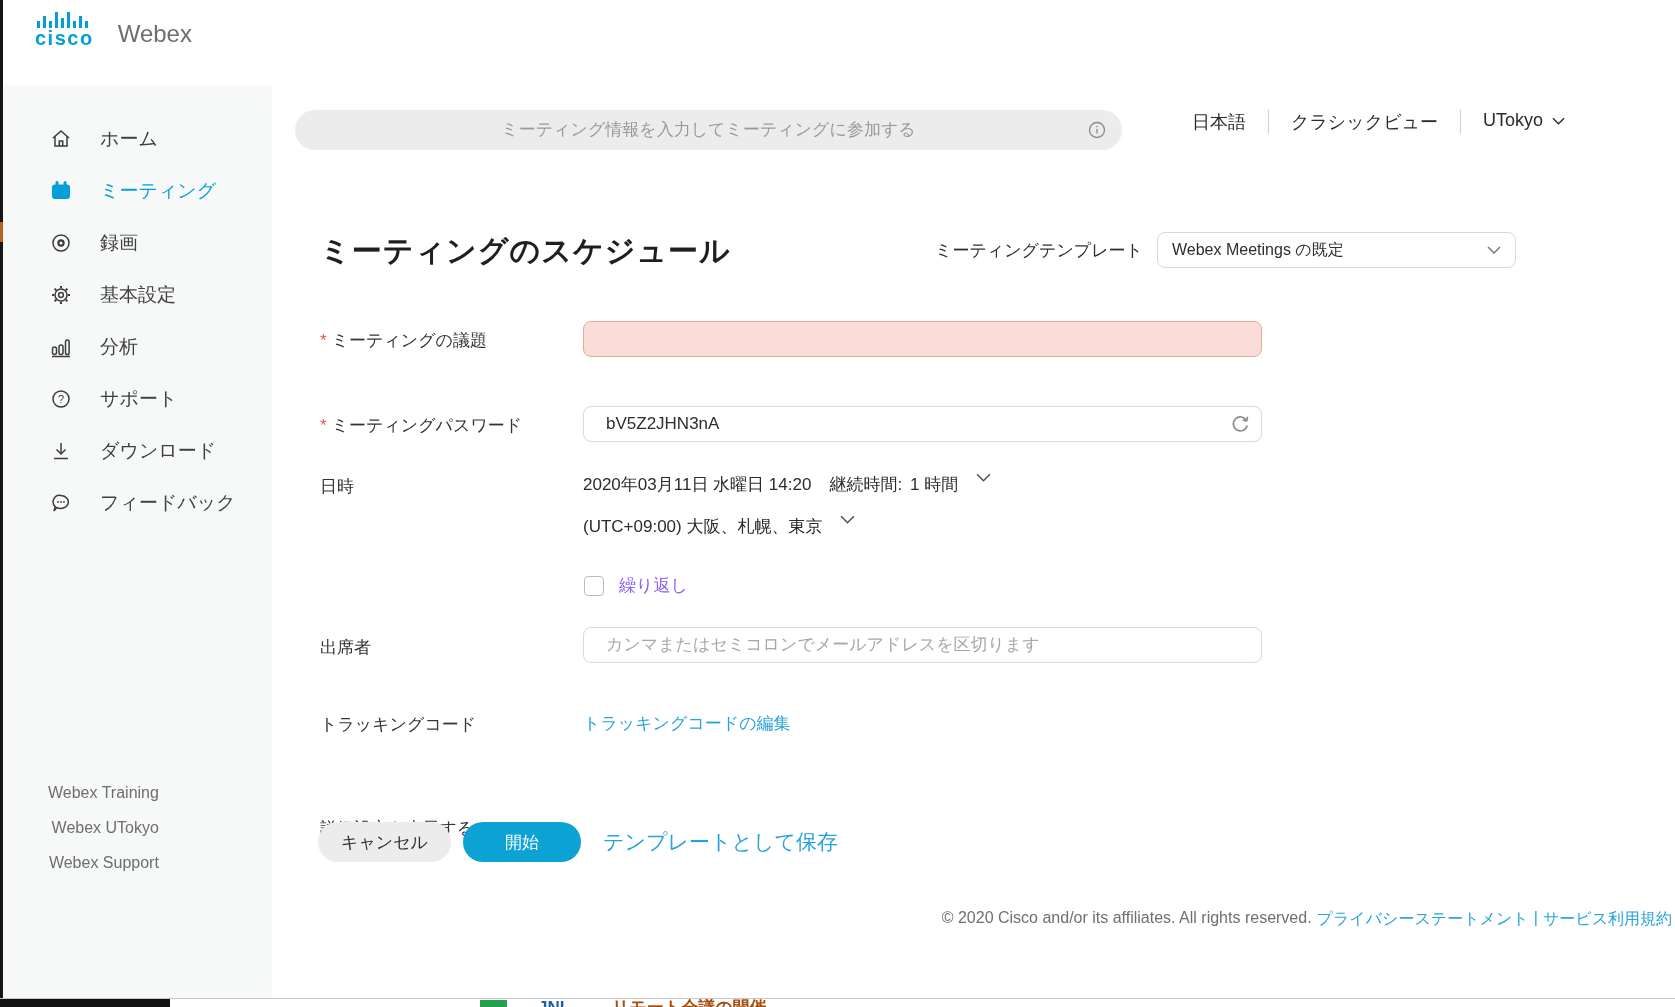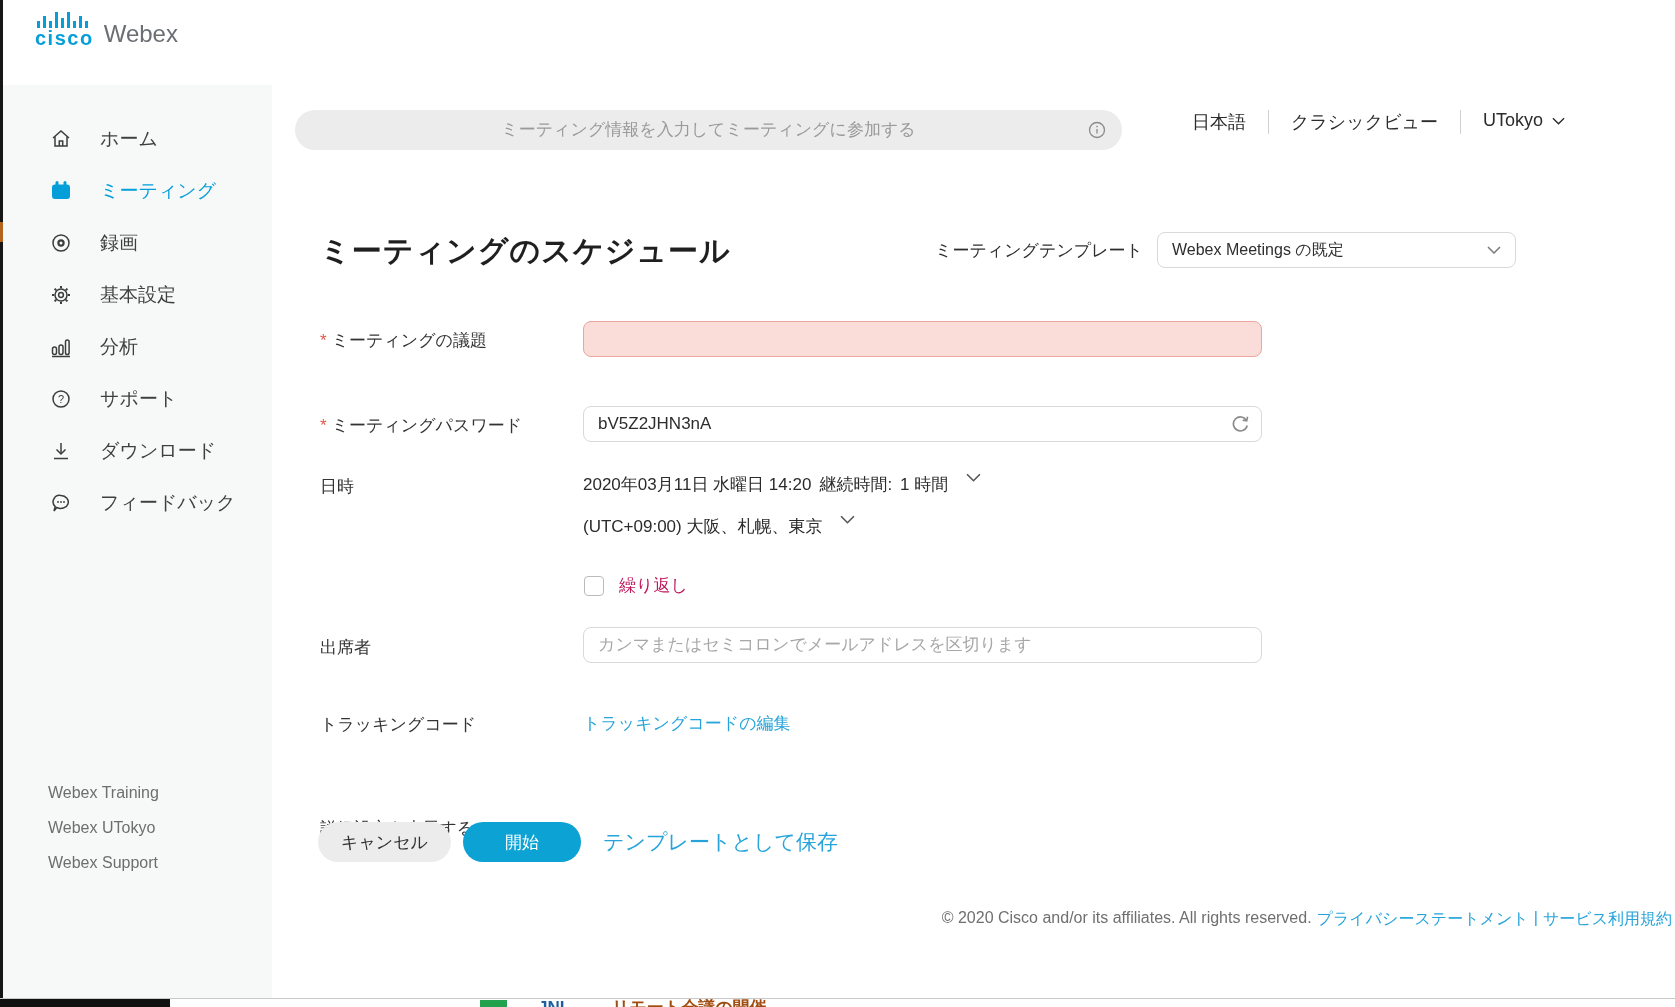--- a/index.html
+++ b/index.html
@@ -7,27 +7,27 @@
   .viewport {
     position:relative; width:1675px; height:1007px; overflow:hidden;
     font-family:"Liberation Sans", sans-serif; background:#fff; color:#333;
   }
   
   .left-edge { position:absolute; left:0; top:0; width:3px; height:998px; background:#161616; z-index:40; }
   .left-edge-accent { position:absolute; left:0; top:222px; width:3px; height:20px; background:#b4641e; z-index:41; }
 
   
   .header { position:absolute; left:3px; top:0; right:0; height:85px; background:#fff; z-index:10; }
-  .logo { position:absolute; left:32px; top:12px; display:flex; align-items:flex-end; gap:10px; }
+  .logo { position:absolute; left:32px; top:12px; display:flex; align-items:flex-end; gap:24px; }
   .cisco-block { display:flex; flex-direction:column; align-items:center; }
   .cisco-text { color:#049fd9; font-weight:bold; font-size:20px; letter-spacing:1.5px; line-height:18px; }
   .webex-text { color:#6b6f73; font-size:24px; line-height:26px; }
 
   
-  .sidebar { position:absolute; left:3px; top:85px; width:269px; bottom:9px; background:#f7f8f8; z-index:5; }
+  .sidebar { position:absolute; left:3px; top:85px; width:269px; bottom:9px; background:#f7f8f8; z-index:5;text-align:right; }
   .side-nav { list-style:none; padding-top:28px; }
   .side-item { display:flex; align-items:center; gap:26px; padding-left:45px; height:52px;
                font-size:19px; color:#3f3f3f; cursor:pointer; }
   .side-item.active { color:#049fd9; }
   .side-icon { width:26px; height:26px; display:flex; align-items:center; justify-content:center; flex:0 0 26px; }
   .side-links { position:absolute; left:45px; top:690px; font-size:16px; color:#6e6e6e; line-height:35px; }
   .side-links div { cursor:pointer; }
 
   
   .main { position:absolute; left:272px; top:85px; right:0; bottom:9px; background:#fff; }
@@ -51,37 +51,37 @@
   .template-label { font-size:17px; color:#2e2e2e; white-space:nowrap; }
   .template-select { width:359px; height:36px; border:1px solid #d9d9d9; border-radius:8px;
                      display:flex; align-items:center; justify-content:space-between;
                      padding:6px 14px; font-size:16px; color:#2e2e2e; cursor:pointer; background:#fff; }
 
   .flabel { position:absolute; left:48px; font-size:17px; color:#333; white-space:nowrap; }
   .req { color:#e2574c; margin-right:5px; }
 
   .finput { position:absolute; left:311px; width:679px; height:36px; border-radius:8px;
             border:1px solid #d9d9d9; background:#fff; font-size:17px; color:#2e2e2e;
-            padding:0 14px; outline:none; font-family:inherit; }
+            padding:0 22px; outline:none; font-family:inherit; }
   .finput::placeholder { color:#a7a7a7; }
   .input-error { background:#fadcd9; border:1px solid #eba79e; }
 
   .error-row { position:absolute; left:323px; top:283px; display:flex; align-items:center; gap:8px;
                color:#e56a55; font-size:17px; }
 
   .pw-wrap { position:absolute; left:311px; top:321px; width:679px; height:36px; }
   .pw-wrap .finput { position:static; width:100%; height:100%; padding-right:44px; }
   .pw-refresh { position:absolute; right:12px; top:8px; width:20px; height:20px; cursor:pointer; }
 
   .inline-row { position:absolute; left:311px; display:flex; align-items:flex-start; gap:8px;
                 font-size:17px; color:#2b2b2b; cursor:pointer; white-space:nowrap; }
   .inline-row .chev { margin-left:10px; display:flex; align-items:center; }
 
   .check-row { position:absolute; left:312px; top:489px; display:flex; align-items:center; gap:15px;
-               font-size:17px; color:#be185d; }
+               font-size:17px; color:#8b5cf6; }
   .checkbox { width:20px; height:20px; border:1px solid #bbb; border-radius:4px; background:#fff; cursor:pointer; }
 
   .link { color:#26a4da; cursor:pointer; text-decoration:none; }
 
   .advanced-row { position:absolute; left:48px; top:684px; display:flex; align-items:center; gap:13px;
                   font-size:17px; color:#333; cursor:pointer;margin-top:48px; }
 
   .btn-row { position:absolute; left:46px; top:737px; display:flex; align-items:center; gap:12px; }
   .btn { height:40px; border:none; border-radius:20px; font-size:17px; cursor:pointer; font-family:inherit; }
   .btn-cancel { width:133px; background:#ececec; color:#2e2e2e; }
@@ -285,21 +285,21 @@
         <svg width="20" height="20" viewBox="0 0 20 20" fill="none" stroke="#8a8a8a" stroke-width="1.6">
           <path d="M16.5 6.5 A7 7 0 1 0 17.2 11.5"></path>
           <polyline points="17.6,2.8 16.7,6.8 12.7,6.1"></polyline>
         </svg>
       </span>
     </div>
 
     <div class="flabel" style="top:390px;">日時</div>
     <div class="inline-row" style="top:388px;">
       <span>2020年03月11日 水曜日 14:20</span>
-      <span style="margin-left:0;">継続時間:</span>
+      <span style="margin-left:10px;">継続時間:</span>
       <span>1 時間</span>
       <span class="chev">
         <svg width="15" height="9" viewBox="0 0 14 8" fill="none" stroke="#555" stroke-width="1.5">
             <polyline points="1,1 7,7 13,1"></polyline>
           </svg>
       </span>
     </div>
     <div class="inline-row" style="top:430px;">
       <span>(UTC+09:00) 大阪、札幌、東京</span>
       <span class="chev">

